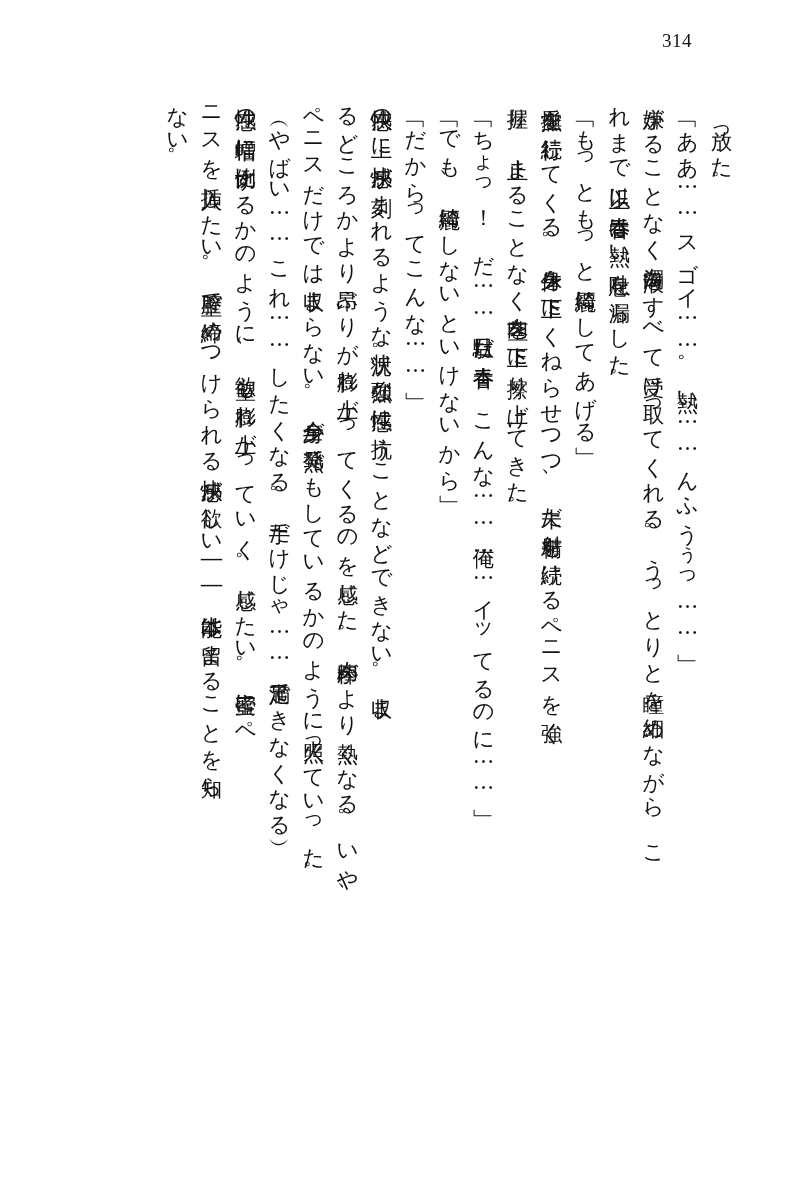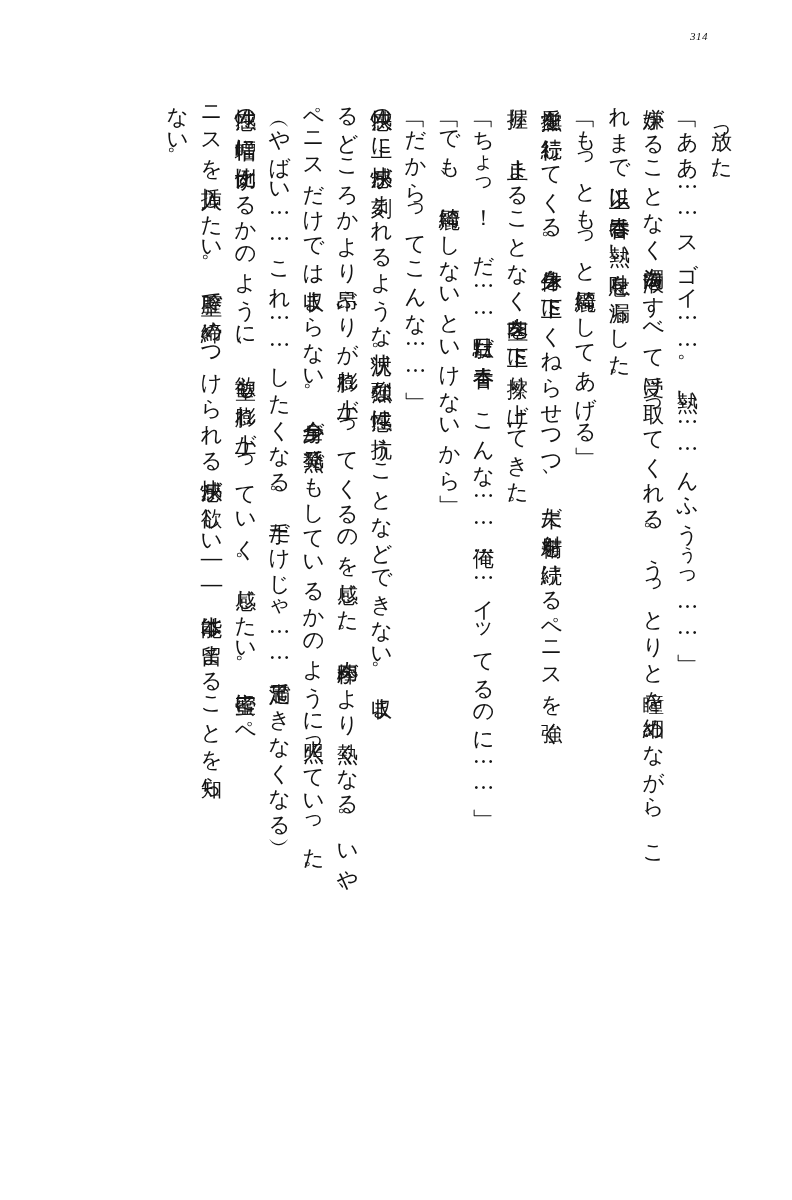--- a/index.html
+++ b/index.html
@@ -19,23 +19,22 @@
   .page {
     position: absolute;
     inset: 0;
     background: #ffffff;
   }
 
   
   .page-number {
     position: absolute;
     top: 30px;
-    right: 84px;
-    font-size: 11px;
-    font-style: italic;
+    right: 100px;
+    font-size: 19px;
     font-family: "Liberation Serif", "DejaVu Serif", serif;
     letter-spacing: 0.5px;
     color: #111;
   }
 
   
   .vtext {
     position: absolute;
     top: 92px;
     right: 60px;

